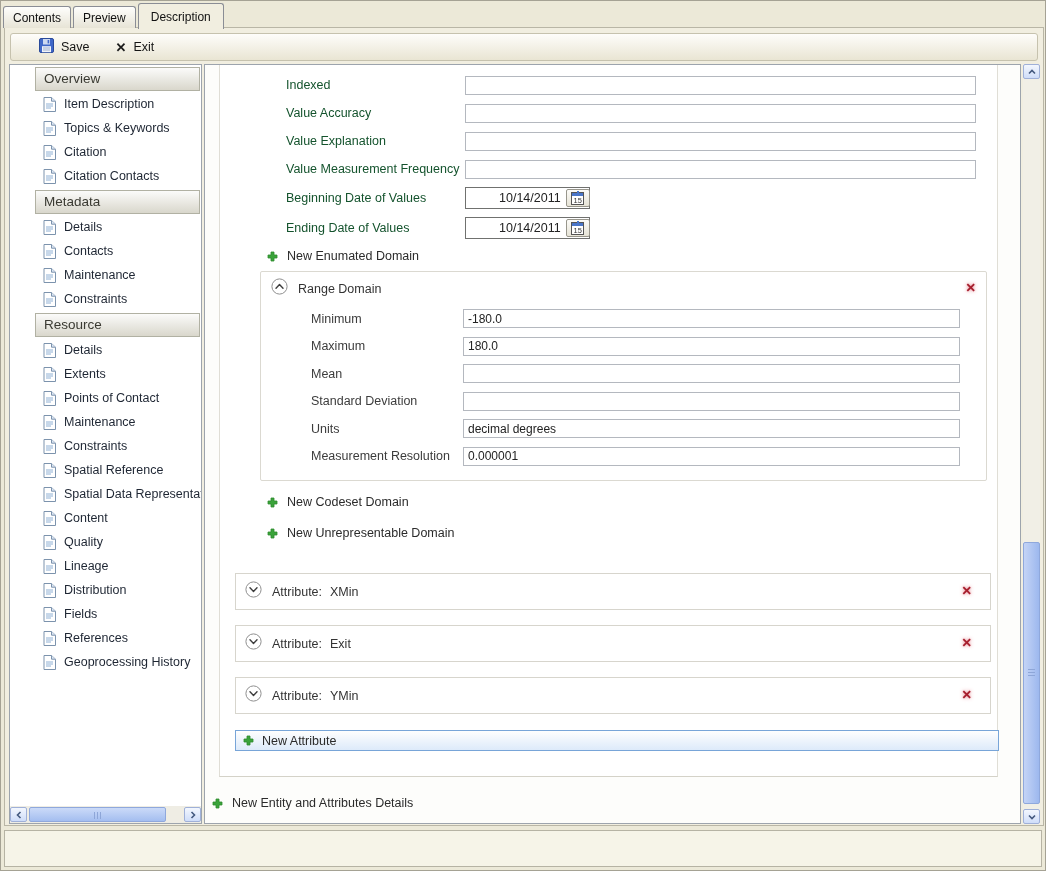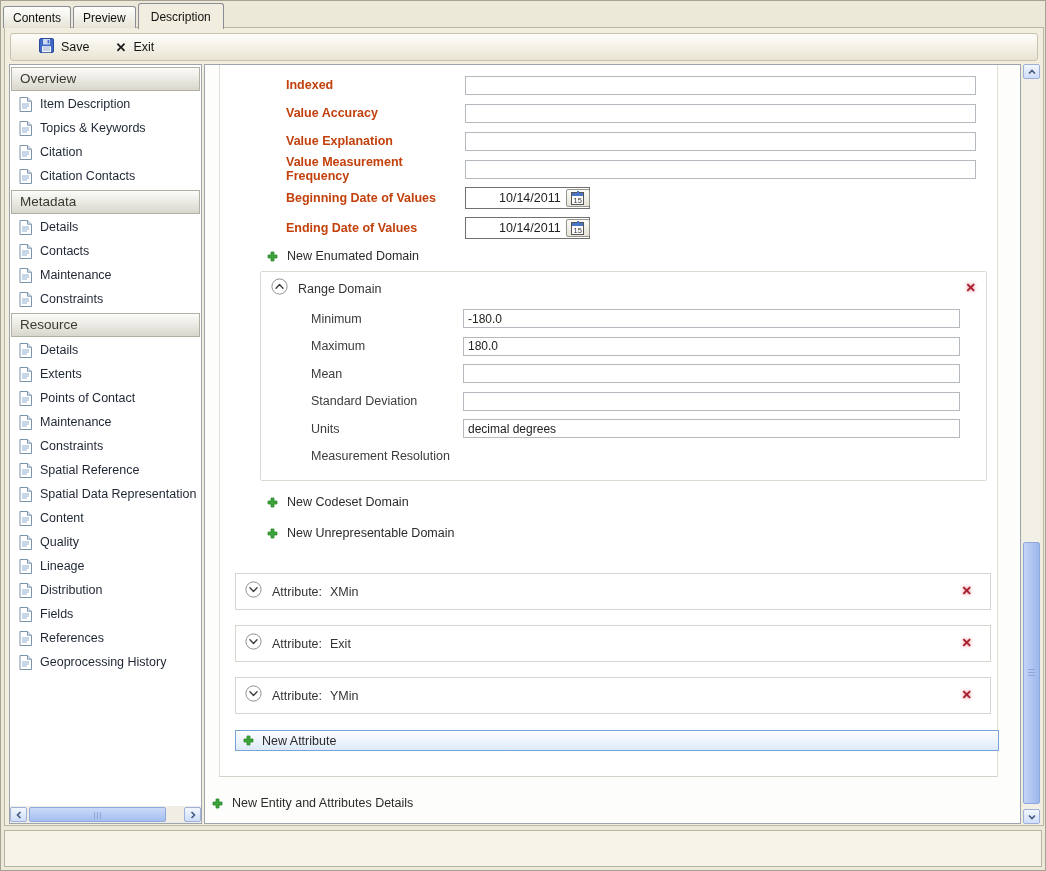--- a/index.html
+++ b/index.html
@@ -32,21 +32,21 @@
     background:linear-gradient(#fefdfa,#e9e5d3);
     display:flex;align-items:center;padding:0 28px;gap:26px;
   }
   .tbtn{display:flex;align-items:center;gap:7px;font-size:12.5px;color:#151515;cursor:default;}
   .xglyph{font-weight:700;font-size:13px;color:#1a1a1a;}
   
   .sidebar{
     position:absolute;top:36px;left:4px;width:193px;bottom:1px;
     background:#fff;border:1px solid #9da4ad;overflow:hidden;
   }
-  .side-scrollpane{position:absolute;top:0;left:0;right:0;bottom:17px;overflow:hidden;white-space:nowrap;}
+  .side-scrollpane{position:absolute;top:0;left:0;right:0;bottom:17px;overflow:hidden;white-space:nowrap;padding-left:24px;}
   .side-header{
     margin:2px 1px 1px 1px;height:24px;line-height:22px;padding:0 8px;
     background:linear-gradient(#fbfbfa,#d9d7cc);
     border:1px solid #b1b1a3;font-size:13.5px;color:#3a3a32;
   }
   .side-item{
     display:flex;align-items:center;gap:8px;height:24px;padding-left:9px;
     font-size:12.5px;color:#1e2633;cursor:default;
   }
   .side-item svg{flex:none;}
@@ -70,21 +70,21 @@
   .content{
     position:absolute;top:36px;left:199px;width:817px;bottom:1px;
     background:#fdfdfb;border:1px solid #9da4ad;overflow:hidden;
   }
   .groupbox{
     margin-left:14px;width:779px;background:#fff;
     border-left:1px solid #e0ded6;border-right:1px solid #e0ded6;border-bottom:1px solid #d4d2c8;
     padding-top:6px;padding-bottom:25px;
   }
   .frow{display:flex;align-items:center;height:28px;}
-  .frow .flabel{flex:none;margin-left:66px;width:179px;font-size:12.5px;color:#c2410c;font-weight:bold;}
+  .frow .flabel{flex:none;margin-left:66px;width:179px;font-size:12.5px;color:#14532d;}
   .frow input{
     width:511px;height:19px;border:1px solid #b4b8bf;font-family:"Liberation Sans",sans-serif;
     font-size:12px;padding:1px 4px;color:#222;background:#fff;outline:none;
   }
   .frow.daterow{height:30px;}
   .datebox{
     width:125px;height:22px;border:1px solid #70716f;background:#fff;
     display:flex;align-items:center;padding-left:28px;
   }
   .dateval{flex:1;font-size:12.5px;padding:0 5px;color:#222;}
@@ -462,20 +462,21 @@
           <div class="rrow">
             <span class="flabel">Standard Deviation</span>
             <input type="text" value="" style="">
           </div>
           <div class="rrow">
             <span class="flabel">Units</span>
             <input type="text" value="decimal degrees" style="">
           </div>
           <div class="rrow">
             <span class="flabel">Measurement Resolution</span>
+            <input type="text" value="0.000001" style="">
           </div>
         </div>
 
         <div class="add-link" style="margin-top:8px;">
           <svg width="11" height="11" viewBox="0 0 11 11">
               <path d="M4 1h3v3h3v3H7v3H4V7H1V4h3z" fill="#3aa33a" stroke="#2e8b2e" stroke-width="0.8"></path>
             </svg>
           <span>New Codeset Domain</span>
         </div>
         <div class="add-link" style="margin-top:5px;">

